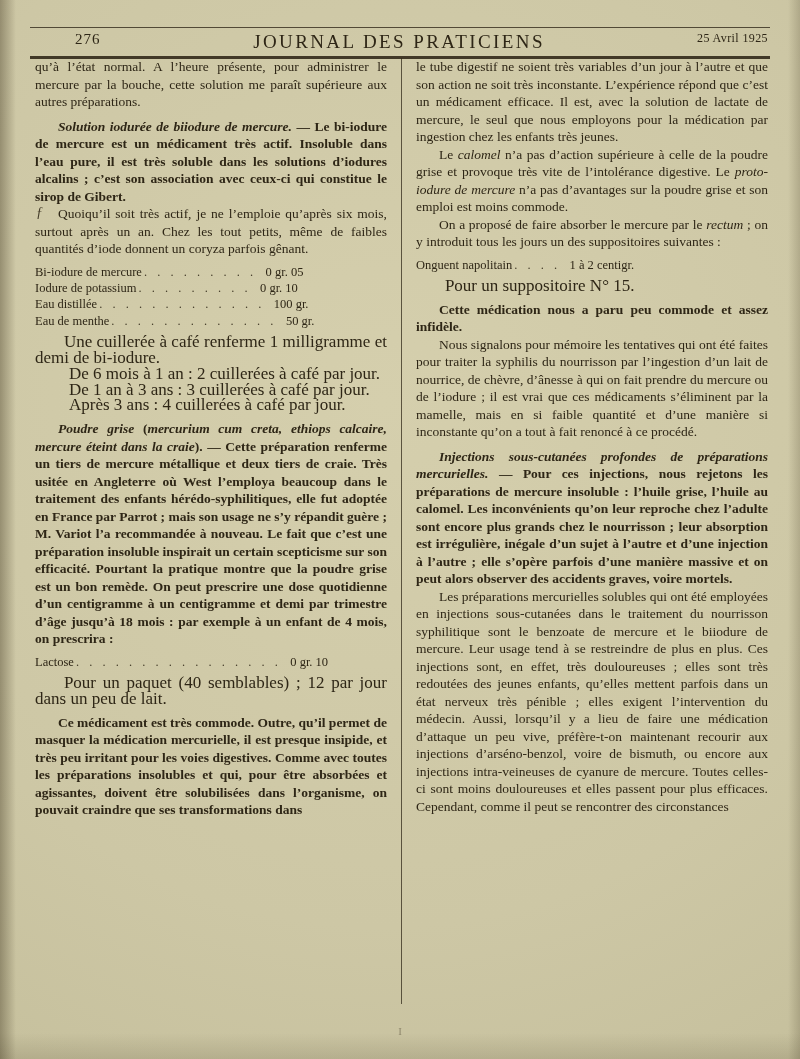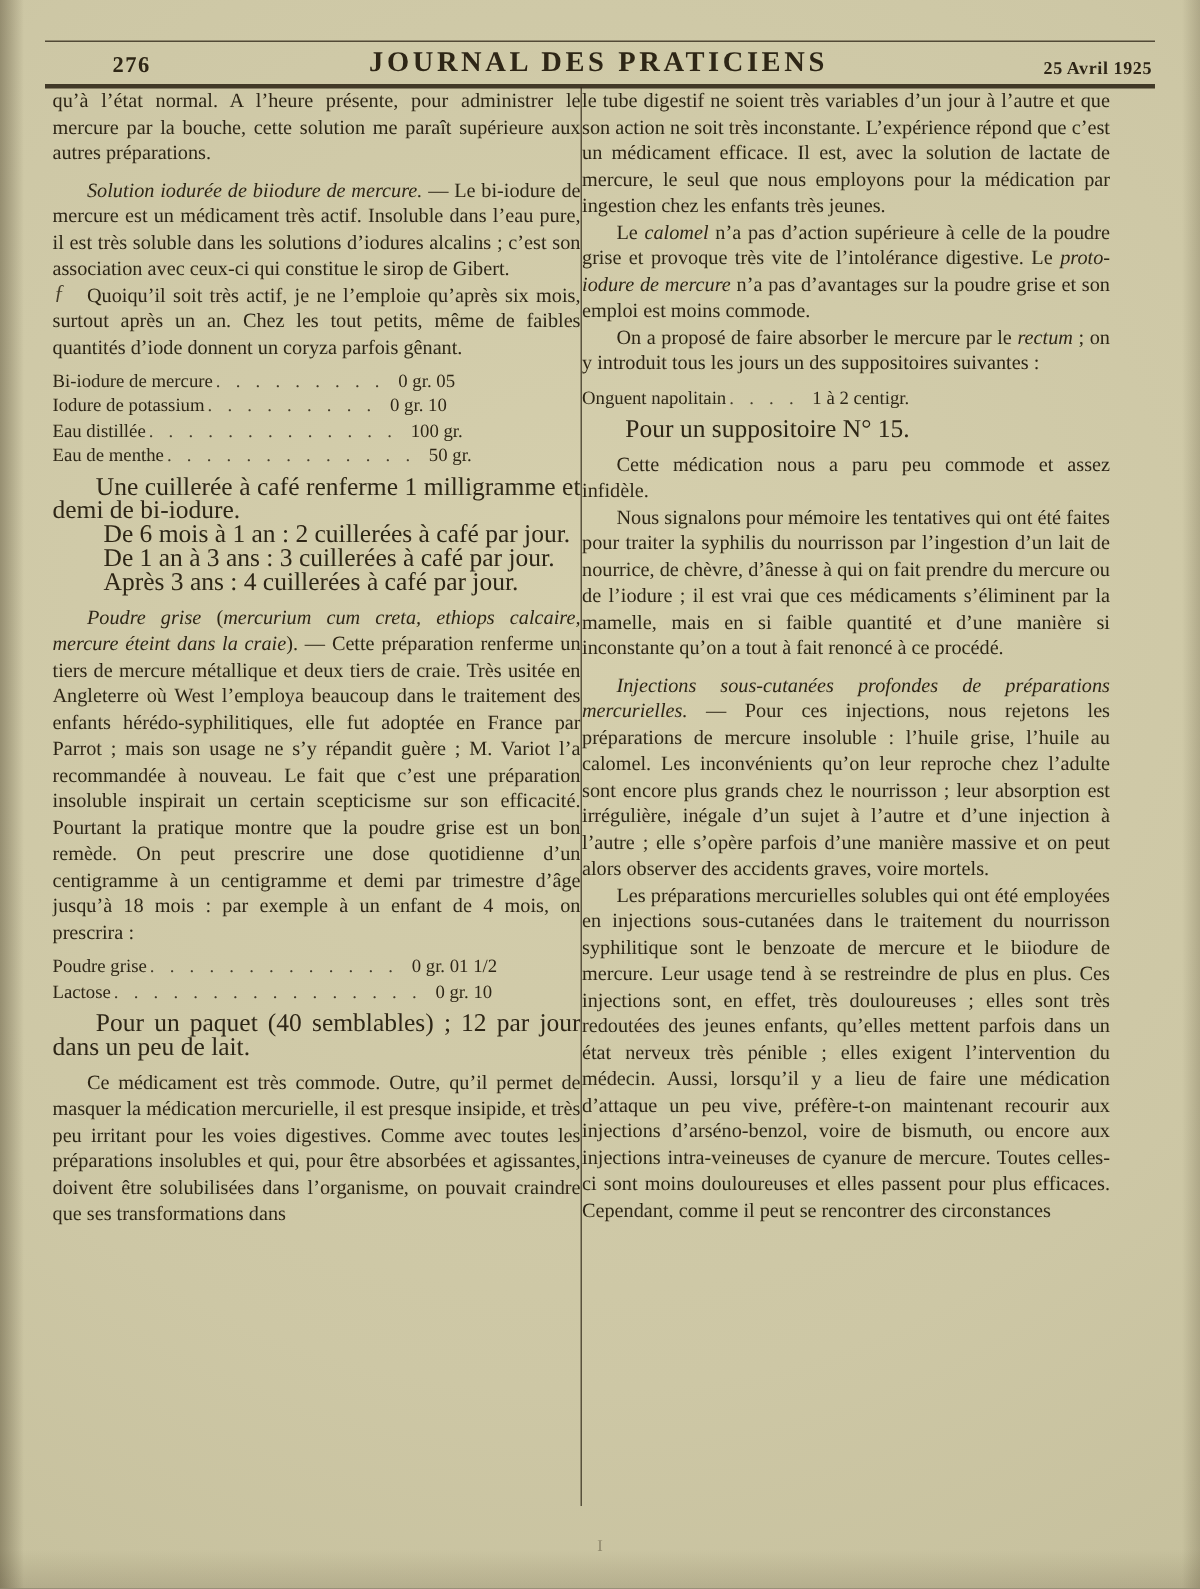--- a/index.html
+++ b/index.html
@@ -12,32 +12,32 @@
     background:
       linear-gradient(90deg, rgba(58,48,26,.38), rgba(58,48,26,0) 16px),
       linear-gradient(270deg, rgba(58,48,26,.20), rgba(58,48,26,0) 12px),
       linear-gradient(0deg, rgba(58,48,26,.14), rgba(58,48,26,0) 26px),
       radial-gradient(ellipse 120% 90% at 48% 38%, var(--paper-light,#d5cfad) 0%, var(--paper,#cdc7a5) 55%, var(--paper-dark,#c1bb97) 100%);
   }
   .header{position:absolute;left:30px;top:27px;width:740px;}
   .rule{background:var(--rule,#32291a);}
   .rule-top{height:1px;opacity:.8;}
   .rule-bottom{height:3px;opacity:.9;}
-  .header-row{display:flex;align-items:flex-end;padding:3px 2px 3px 0;font-weight:bold;}
+  .header-row{display:flex;align-items:flex-start;padding:3px 2px 3px 0;font-weight:normal;}
   .pageno{font-size:15px;letter-spacing:1px;padding-left:45px;width:160px;}
   .title{flex:1;text-align:center;font-size:19px;letter-spacing:2.4px;}
   .date{width:160px;text-align:right;font-size:12px;letter-spacing:.4px;}
 
-  .body{position:absolute;top:58px;left:35px;width:733px;height:956px;display:flex;}
+  .body{position:absolute;top:58px;left:35px;width:733px;height:956px;display:flex;justify-content:space-between;}
   .col{width:352px;height:956px;overflow:hidden;font-size:13.5px;line-height:17.5px;text-align:justify;}
   .divider{width:1px;height:99%;background:var(--rule,#32291a);opacity:.75;}
 
   .para{margin:0;position:relative;}
   .para.indent{text-indent:1.7em;}
-  .para.gap{margin-top:7px;}
+  .para.gap{margin-top:7px;font-weight:bold;}
   .para.small{font-size:17px;line-height:15.8px;}
   .para.deep{padding-left:2em;text-indent:0;text-align:left;}
   .margin-mark{position:absolute;left:1px;top:-1px;text-indent:0;font-style:italic;opacity:.85;font-size:14px;}
 
   .recipe{margin:6px 0 5px;font-size:12.5px;line-height:16.4px;}
   .recipe-row{white-space:nowrap;text-align:left;overflow:hidden;}
   .r-leader{letter-spacing:3.5px;opacity:.85;margin-left:2px;}
   .r-value{margin-left:9px;}
 
   .footer-mark{position:absolute;left:50%;bottom:22px;transform:translateX(-50%);font-size:11px;opacity:.38;}
@@ -67,21 +67,20 @@
           <div class="recipe-row"><span class="r-label">Iodure de potassium</span><span class="r-leader">. . . . . . . . .</span><span class="r-value">0 gr. 10</span></div>
           <div class="recipe-row"><span class="r-label">Eau distillée</span><span class="r-leader">. . . . . . . . . . . . .</span><span class="r-value">100 gr.</span></div>
           <div class="recipe-row"><span class="r-label">Eau de menthe</span><span class="r-leader">. . . . . . . . . . . . .</span><span class="r-value">50 gr.</span></div>
         </div>
         <p class="para indent small">Une cuillerée à café renferme 1 milligramme et demi de bi-iodure.</p>
         <p class="para small deep">De 6 mois à 1 an : 2 cuillerées à café par jour.</p>
         <p class="para small deep">De 1 an à 3 ans : 3 cuillerées à café par jour.</p>
         <p class="para small deep">Après 3 ans : 4 cuillerées à café par jour.</p>
         <p class="para indent gap"><i>Poudre grise</i> (<i>mercurium cum creta, ethiops calcaire, mercure éteint dans la craie</i>). — Cette préparation renferme un tiers de mercure métallique et deux tiers de craie. Très usitée en Angleterre où West l’employa beaucoup dans le traitement des enfants hérédo-syphilitiques, elle fut adoptée en France par Parrot ; mais son usage ne s’y répandit guère ; M. Variot l’a recommandée à nouveau. Le fait que c’est une préparation insoluble inspirait un certain scepticisme sur son efficacité. Pourtant la pratique montre que la poudre grise est un bon remède. On peut prescrire une dose quotidienne d’un centigramme à un centigramme et demi par trimestre d’âge jusqu’à 18 mois : par exemple à un enfant de 4 mois, on prescrira :</p>
         <div class="recipe">
-          <div class="recipe-row"><span class="r-label">Poudre grise</span><span class="r-leader">. . . . . . . . . . . . .</span><span class="r-value">0 gr. 01 1/2</span></div>
           <div class="recipe-row"><span class="r-label">Lactose</span><span class="r-leader">. . . . . . . . . . . . . . . .</span><span class="r-value">0 gr. 10</span></div>
         </div>
         <p class="para indent small">Pour un paquet (40 semblables) ; 12 par jour dans un peu de lait.</p>
         <p class="para indent gap">Ce médicament est très commode. Outre, qu’il permet de masquer la médication mercurielle, il est presque insipide, et très peu irritant pour les voies digestives. Comme avec toutes les préparations insolubles et qui, pour être absorbées et agissantes, doivent être solubilisées dans l’organisme, on pouvait craindre que ses transformations dans</p>
       </div>
     <div class="divider"></div>
     <div class="col col-right" id="col-right">
         <p class="para">le tube digestif ne soient très variables d’un jour à l’autre et que son action ne soit très inconstante. L’expérience répond que c’est un médicament efficace. Il est, avec la solution de lactate de mercure, le seul que nous employons pour la médication par ingestion chez les enfants très jeunes.</p>
         <p class="para indent">Le <i>calomel</i> n’a pas d’action supérieure à celle de la poudre grise et provoque très vite de l’intolérance digestive. Le <i>proto-iodure de mercure</i> n’a pas d’avantages sur la poudre grise et son emploi est moins commode.</p>
         <p class="para indent">On a proposé de faire absorber le mercure par le <i>rectum</i> ; on y introduit tous les jours un des suppositoires suivantes :</p>

